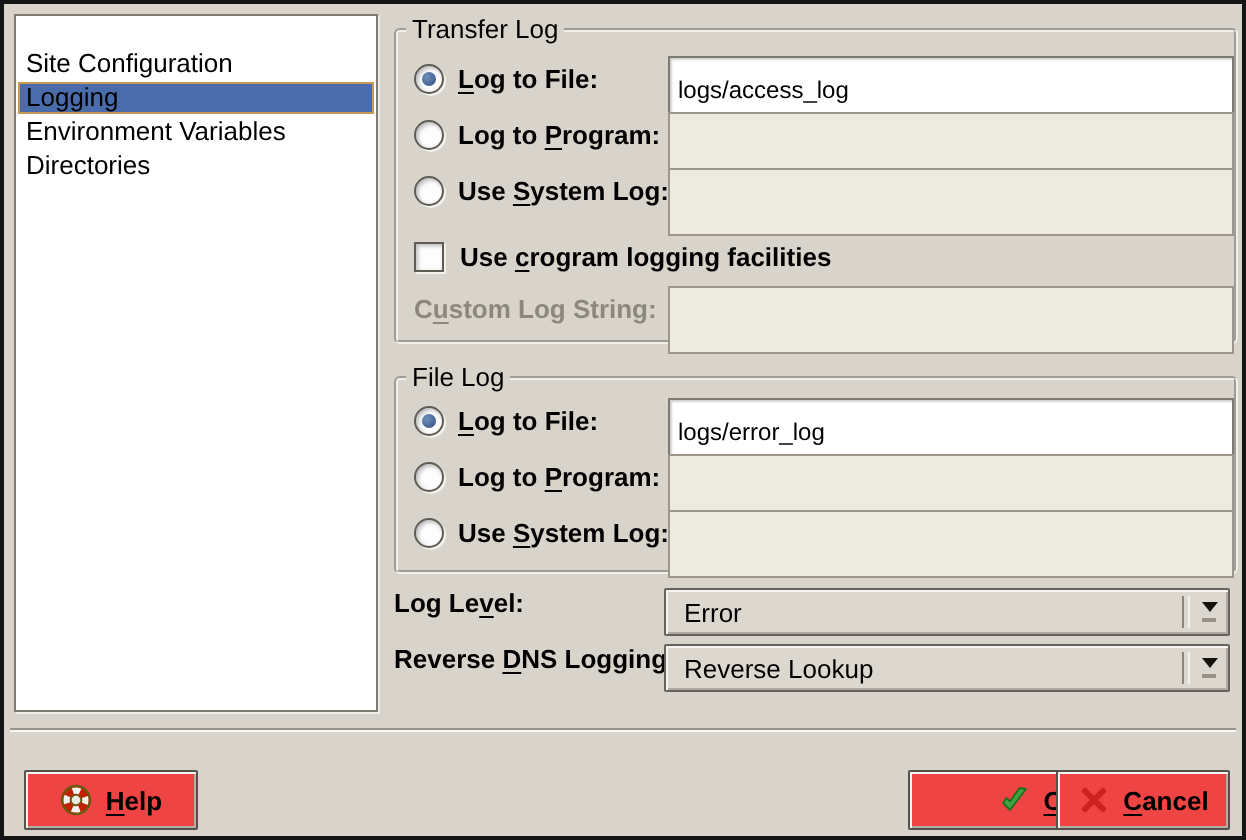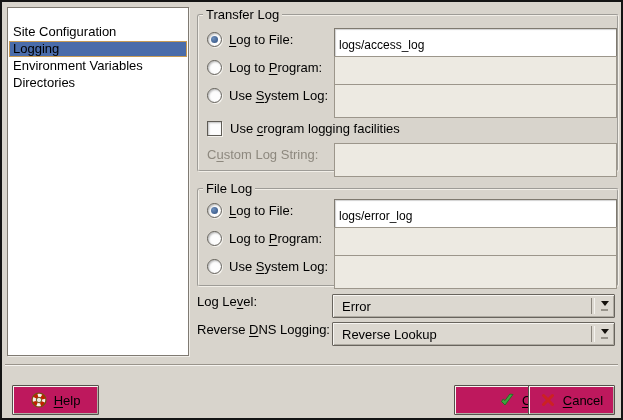--- a/index.html
+++ b/index.html
@@ -25,21 +25,21 @@
     position:absolute; left:195px; width:422px; box-sizing:border-box;
     border:2px groove #f2efe8; border-radius:3px;
   }
   .frame-transfer { top:12px; height:158px; }
   .frame-error    { top:186px; height:99px; }
   .frame-title {
     position:absolute; top:-9px; left:4px; background:#d8d4cc; padding:0 3px;
     line-height:15px;
   }
   .field-row { position:absolute; left:8px; width:410px; height:22px; display:flex; align-items:center; }
-  .lbl { white-space:nowrap; }
+  .lbl { white-space:nowrap;font-weight:bold; }
   .lbl u { text-underline-offset:2px; }
   .lbl.dim { color:#8d887e; }
   
   .radio {
     flex:none; width:13px; height:13px; border-radius:50%;
     background:#fdfdfd; border:1px solid #5f5c55; margin-right:7px;
     box-shadow:inset 1px 1px 2px rgba(0,0,0,0.28), 1px 1px 0 #f3f1ec;
     position:relative;
   }
   .radio.checked::after {
@@ -71,21 +71,21 @@
     border-left:1px solid #8b867d; border-right:1px solid #f4f2ee; }
   .combo-arrow { position:absolute; right:4px; top:6px; width:11px; text-align:center; }
   .tri { display:block; margin:0 auto; width:0; height:0;
     border-left:4px solid transparent; border-right:4px solid transparent; border-top:5px solid #14110c; }
   .dash { display:block; margin:3px auto 0 auto; width:7px; height:2px; background:#97938a; }
   
   .hsep { position:absolute; left:3px; right:3px; top:362px; height:0;
     border-top:1px solid #99948b; box-shadow:0 1px 0 #f6f4f0; }
   .btn {
     position:absolute; top:383px; height:30px; box-sizing:border-box;
-    background:#be185d; border:1px solid #55524c; border-radius:1px;
+    background:#ef4444; border:1px solid #55524c; border-radius:1px;
     box-shadow:inset 1px 1px 0 #f6f4f0, inset -1px -1px 0 #b2aea5;
     display:flex; align-items:center; justify-content:center; gap:7px;
     font-family:"Liberation Sans", sans-serif; font-size:13px; color:#000; cursor:default;
   }
   .btn-help   { left:10px;  width:87px; }
   .btn-ok     { left:452px; width:90px;padding-left:48px; }
   .btn-cancel { left:526px; width:87px; }
   .icon { width:16px; height:16px; display:inline-block; }
   .icon svg { display:block; }
 </style>

